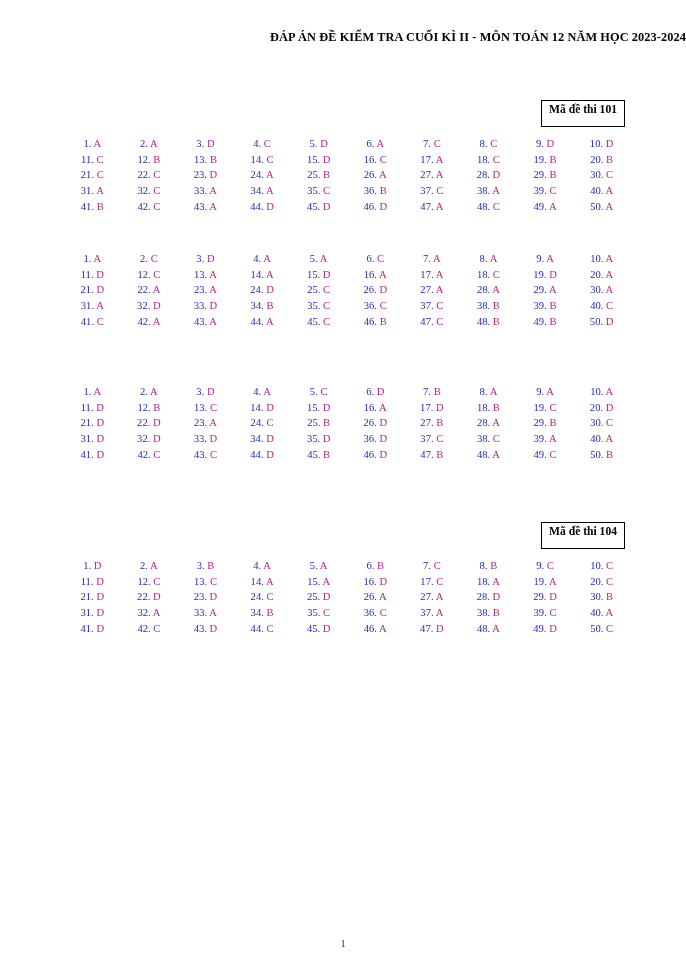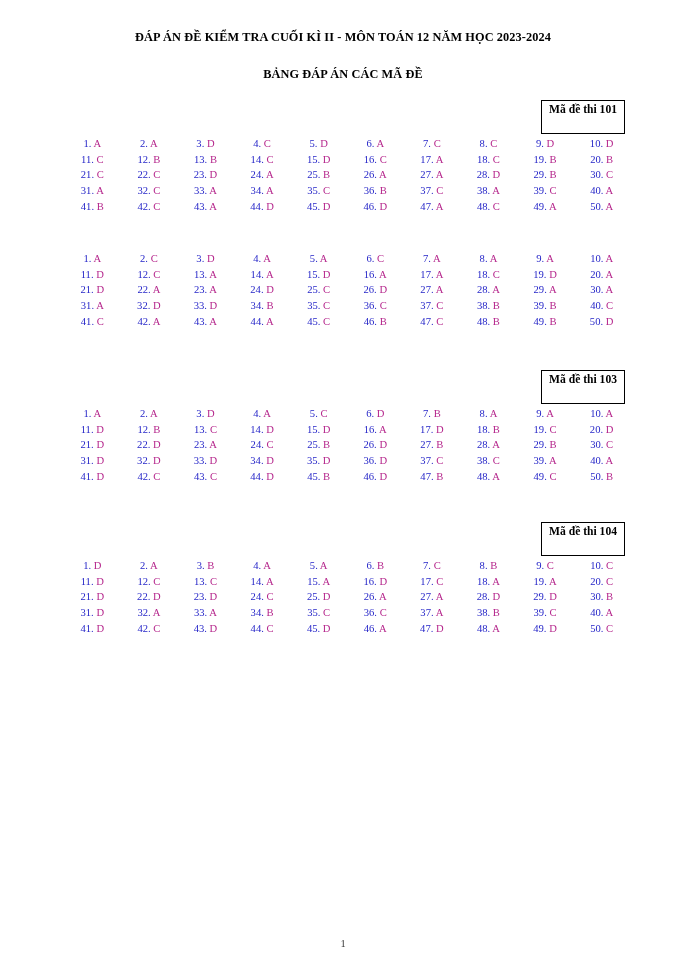--- a/index.html
+++ b/index.html
@@ -21,53 +21,53 @@
     width: 686px;
     height: 971px;
     box-sizing: border-box;
   }
   
   .title-main {
     position: absolute;
     top: 30px;
     left: 0;
     width: 686px;
+    text-align: right;
+    font-size: 12.3px;
+    font-weight: bold;
+    letter-spacing: 0.1px;
+    white-space: nowrap;
+  }
+  .title-sub {
+    position: absolute;
+    top: 67px;
+    left: 0;
+    width: 686px;
     text-align: center;
     font-size: 12.3px;
     font-weight: bold;
     letter-spacing: 0.1px;
     white-space: nowrap;
   }
-  .title-sub {
-    position: absolute;
-    top: 67px;
-    left: 0;
-    width: 686px;
-    text-align: center;
-    font-size: 12.3px;
-    font-weight: bold;
-    letter-spacing: 0.1px;
-    white-space: nowrap;
-  }
   
   .block {
     position: absolute;
     left: 0;
     width: 686px;
   }
   .code-box-wrap {
     position: relative;
     height: 22px;
   }
   .code-box {
     position: absolute;
     right: 61px;
     top: 0;
     border: 1.5px solid #000000;
-    padding: 2px 7px 16px 7px;
+    padding: 2px 7px 9px 7px;
     font-size: 11.6px;
     font-weight: bold;
     line-height: 1.18;
     white-space: nowrap;
     background: #ffffff;
   }
   .grid {
     margin-top: 14px;
     width: 616px;
     border-collapse: collapse;
@@ -101,21 +101,20 @@
     color: #3a3a3a;
   }
 </style>
 </head>
 <body>
 
 <div class="page">
 
   <div class="title-main">ĐÁP ÁN ĐỀ KIỂM TRA CUỐI KÌ II - MÔN TOÁN 12 NĂM HỌC 2023-2024</div>
 
-  <div class="title-sub">BẢNG ĐÁP ÁN CÁC MÃ ĐỀ</div>
 
   <div id="blocks-container">
       <div class="block" style="top: 100px;">
         <div class="code-box-wrap">
           <div class="code-box">Mã đề thi 101</div>
         </div>
         <table class="grid">
           <tbody>
             <tr>
               <td class="spacer-l"></td>
@@ -260,23 +259,20 @@
               <td class="cell"><span class="num">47.</span> <span class="ltr">C</span></td>
               <td class="cell"><span class="num">48.</span> <span class="ltr">B</span></td>
               <td class="cell"><span class="num">49.</span> <span class="ltr">B</span></td>
               <td class="cell"><span class="num">50.</span> <span class="ltr">D</span></td>
               <td class="spacer-r"></td>
             </tr>
           </tbody>
         </table>
       </div>
       <div class="block" style="top: 370px;">
-        <div class="code-box-wrap">
-          <div class="code-box">Mã đề thi 103</div>
-        </div>
         <table class="grid">
           <tbody>
             <tr>
               <td class="spacer-l"></td>
               <td class="cell"><span class="num">1.</span> <span class="ltr">A</span></td>
               <td class="cell"><span class="num">2.</span> <span class="ltr">A</span></td>
               <td class="cell"><span class="num">3.</span> <span class="ltr">D</span></td>
               <td class="cell"><span class="num">4.</span> <span class="ltr">A</span></td>
               <td class="cell"><span class="num">5.</span> <span class="ltr">C</span></td>
               <td class="cell"><span class="num">6.</span> <span class="ltr">D</span></td>

